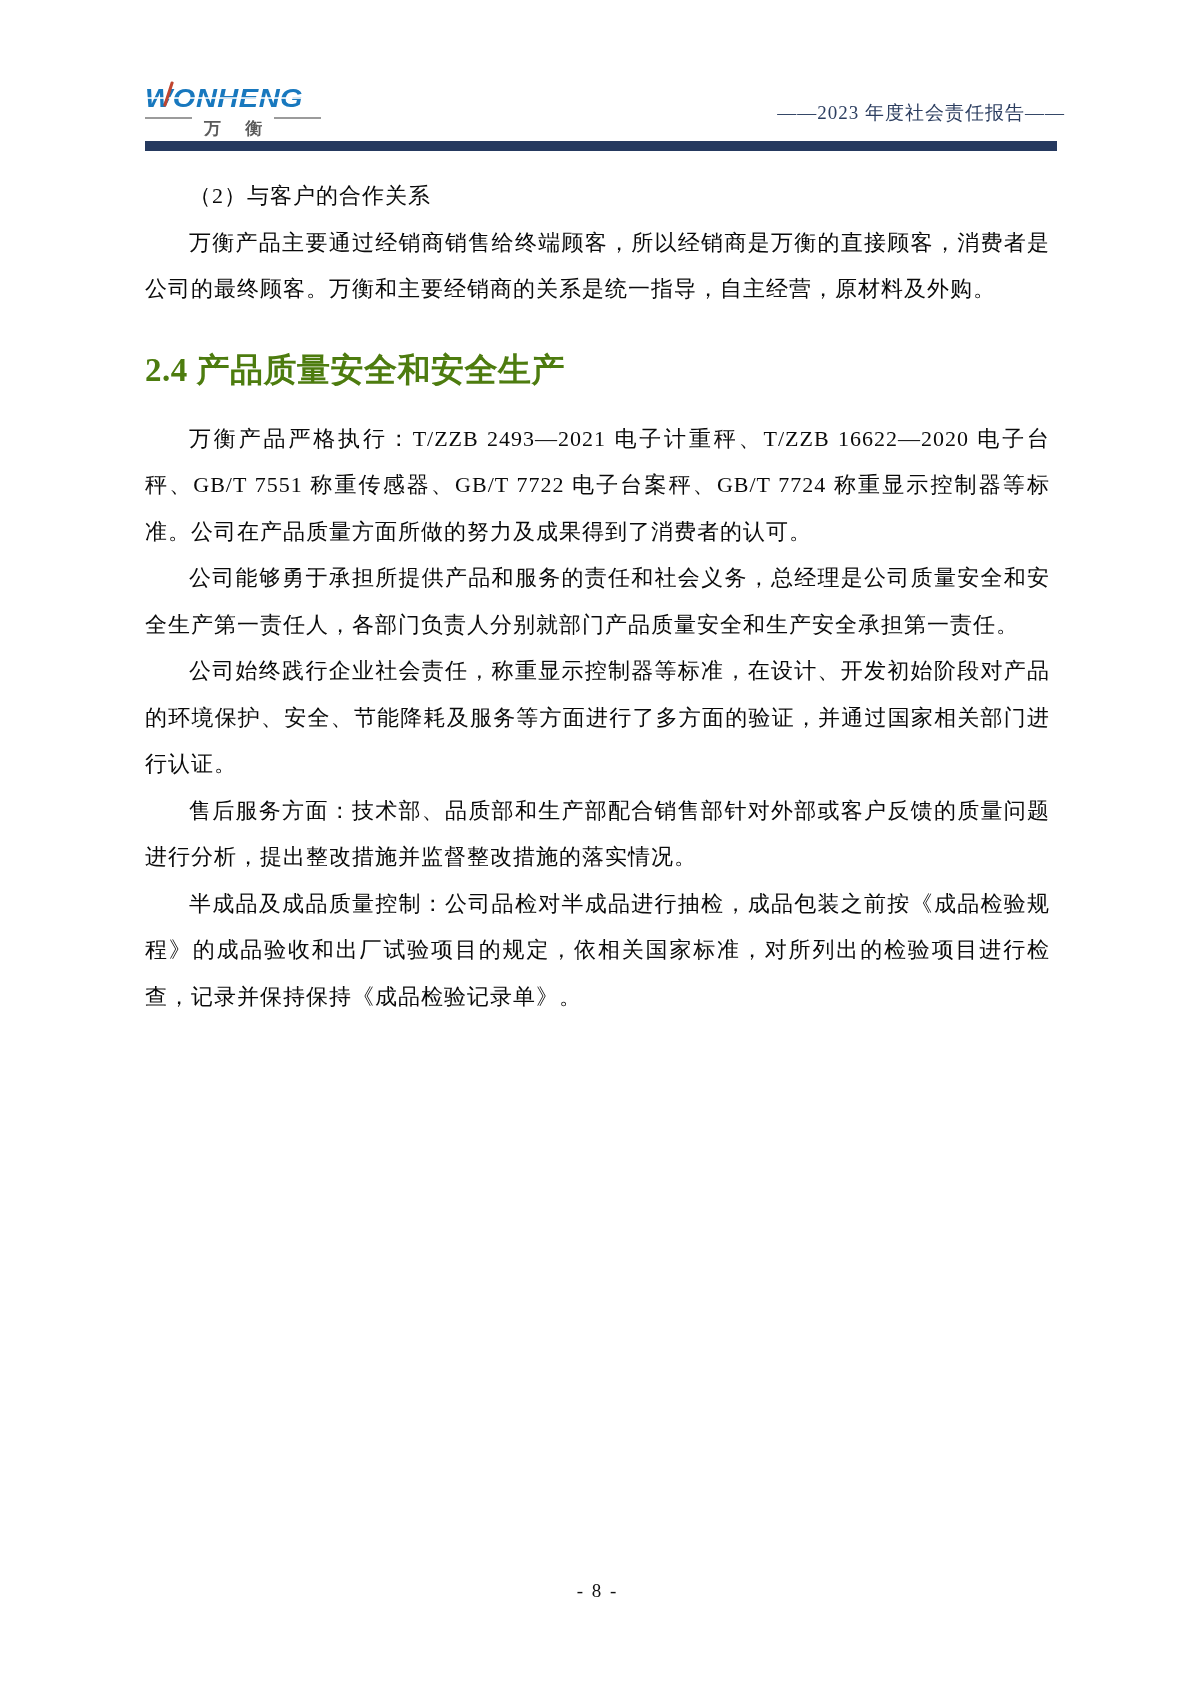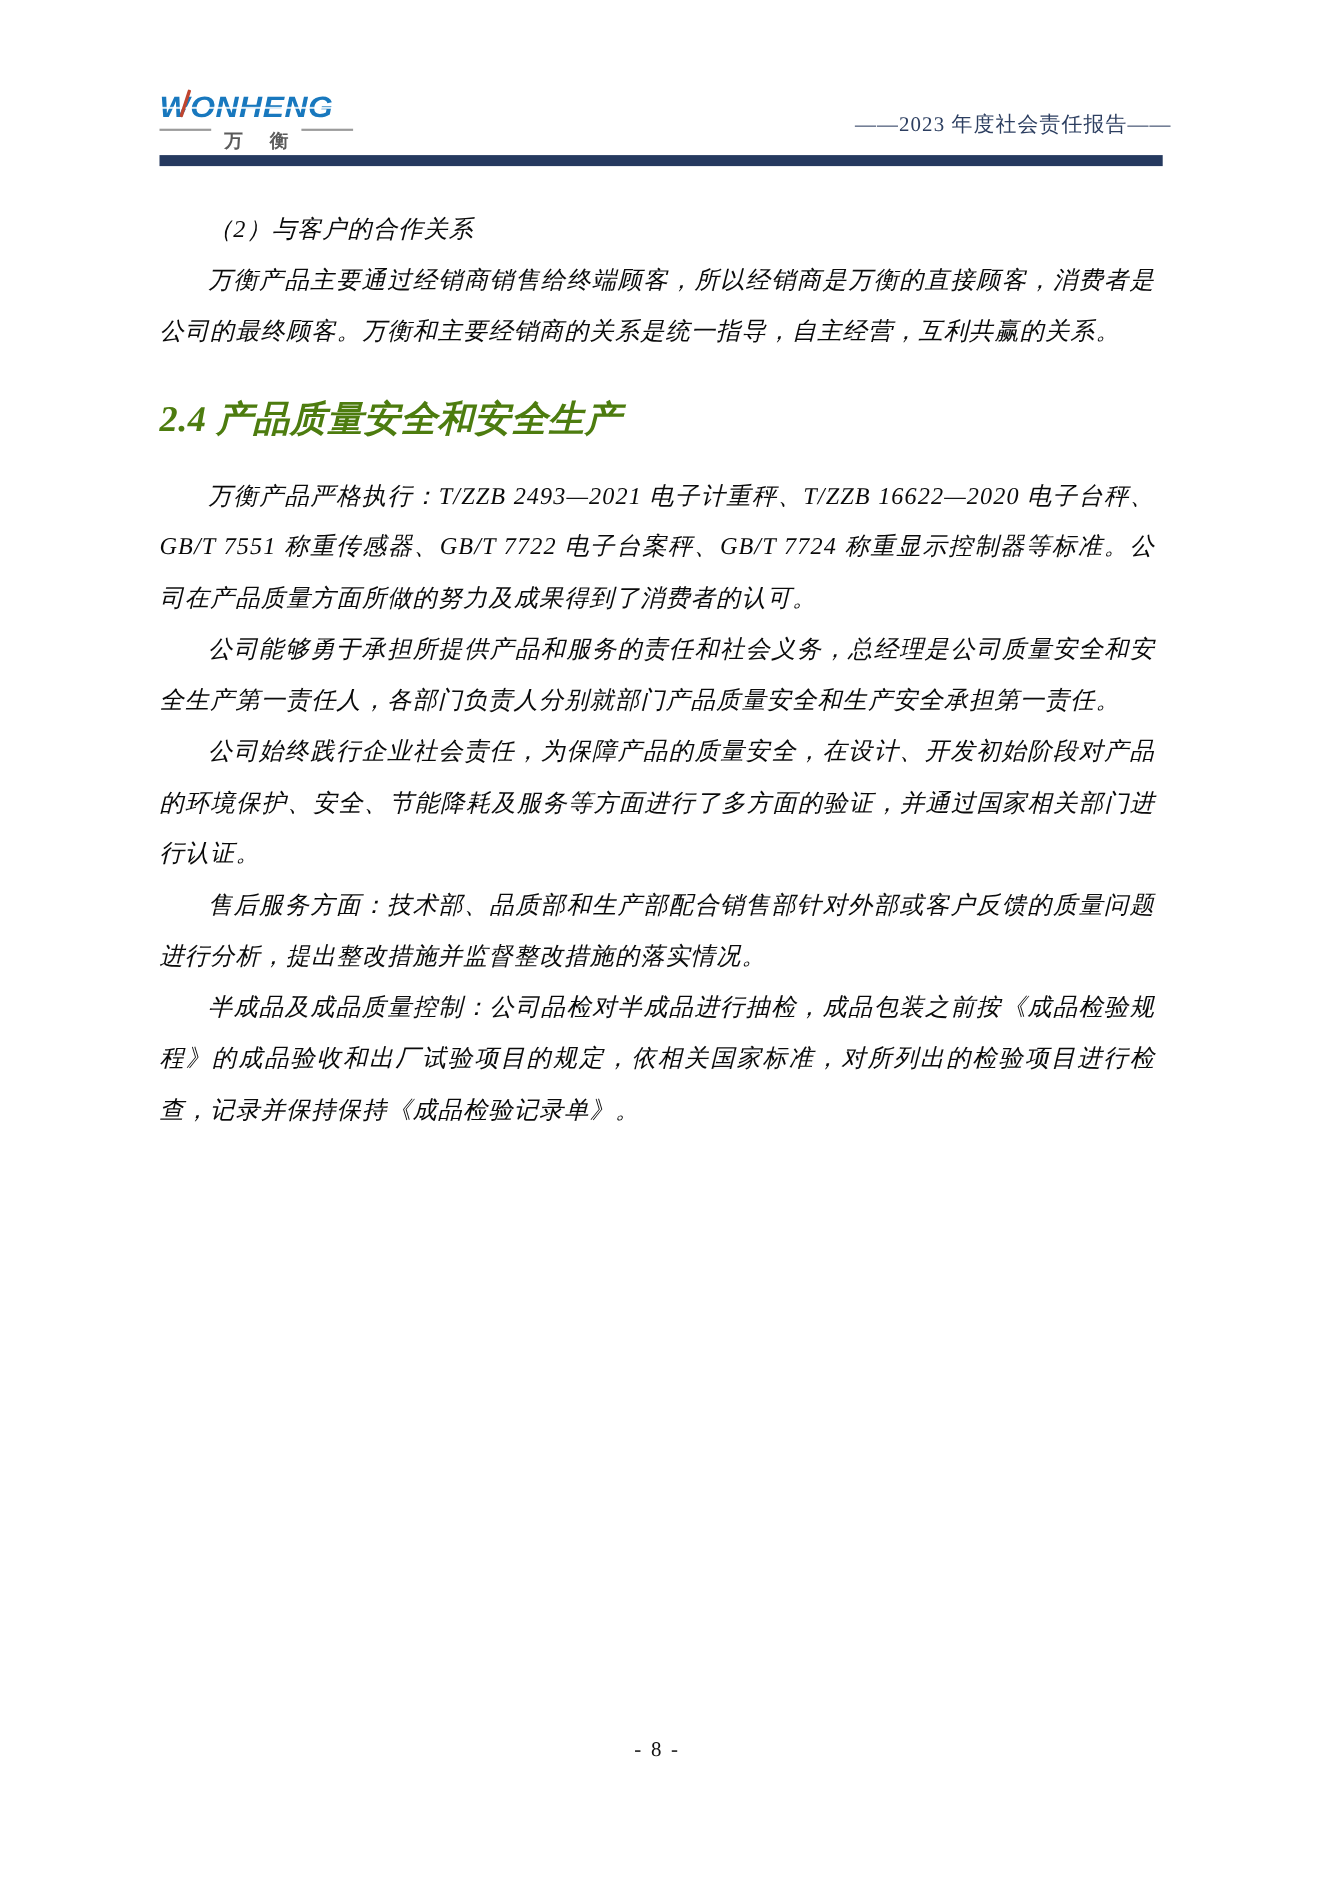--- a/index.html
+++ b/index.html
@@ -94,22 +94,21 @@
     height: 10px;
     background: #25395f;
   }
 
   
   .content {
     position: absolute;
     top: 151px;
     left: 145px;
     width: 905px;
-    padding-top: 34px;
-    font-style: italic;
+    padding-top: 22px;
   }
   .para {
     font-size: 22px;
     line-height: 46.5px;
     letter-spacing: 1px;
     text-align: justify;
     text-indent: 2em;
     color: #0a0a0a;
   }
   .section-heading {
@@ -147,24 +146,24 @@
       <span class="sub-text">万 衡</span>
       <span class="dash"></span>
     </div>
   </div>
   <div class="header-title">——2023 年度社会责任报告——</div>
   <div class="header-bar"></div>
 </header>
 
 <main class="content">
   <p class="para">（2）与客户的合作关系</p>
-  <p class="para">万衡产品主要通过经销商销售给终端顾客，所以经销商是万衡的直接顾客，消费者是公司的最终顾客。万衡和主要经销商的关系是统一指导，自主经营，互利共赢的关系。</p>
+  <p class="para">万衡产品主要通过经销商销售给终端顾客，所以经销商是万衡的直接顾客，消费者是公司的最终顾客。万衡和主要经销商的关系是统一指导，自主经营，原材料及外购。</p>
   <h2 class="section-heading">2.4 产品质量安全和安全生产</h2>
   <p class="para">万衡产品严格执行：T/ZZB 2493—2021 电子计重秤、T/ZZB 16622—2020 电子台秤、GB/T 7551 称重传感器、GB/T 7722 电子台案秤、GB/T 7724 称重显示控制器等标准。公司在产品质量方面所做的努力及成果得到了消费者的认可。</p>
   <p class="para">公司能够勇于承担所提供产品和服务的责任和社会义务，总经理是公司质量安全和安全生产第一责任人，各部门负责人分别就部门产品质量安全和生产安全承担第一责任。</p>
-  <p class="para">公司始终践行企业社会责任，为保障产品的质量安全，在设计、开发初始阶段对产品的环境保护、安全、节能降耗及服务等方面进行了多方面的验证，并通过国家相关部门进行认证。</p>
+  <p class="para">公司始终践行企业社会责任，称重显示控制器等标准，在设计、开发初始阶段对产品的环境保护、安全、节能降耗及服务等方面进行了多方面的验证，并通过国家相关部门进行认证。</p>
   <p class="para">售后服务方面：技术部、品质部和生产部配合销售部针对外部或客户反馈的质量问题进行分析，提出整改措施并监督整改措施的落实情况。</p>
   <p class="para">半成品及成品质量控制：公司品检对半成品进行抽检，成品包装之前按《成品检验规程》的成品验收和出厂试验项目的规定，依相关国家标准，对所列出的检验项目进行检查，记录并保持保持《成品检验记录单》。</p>
 </main>
 
 <footer class="page-footer">
   <span>- 8 -</span>
 </footer>
 
 </body></html>

